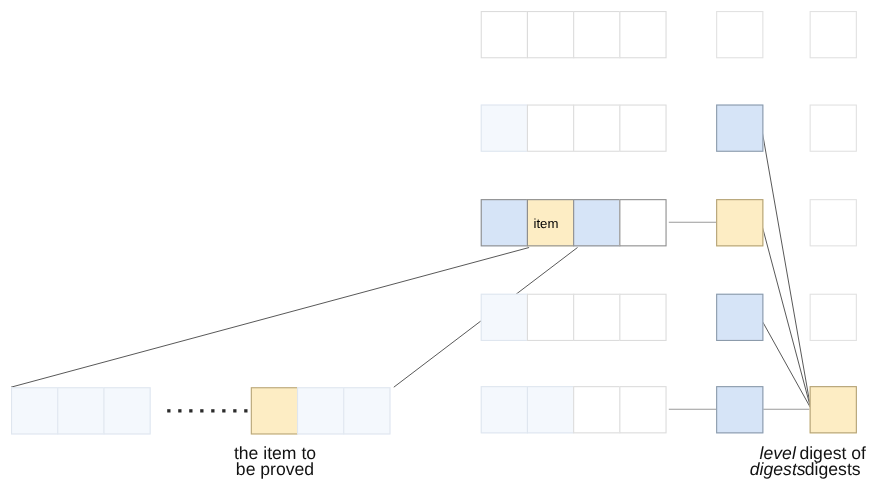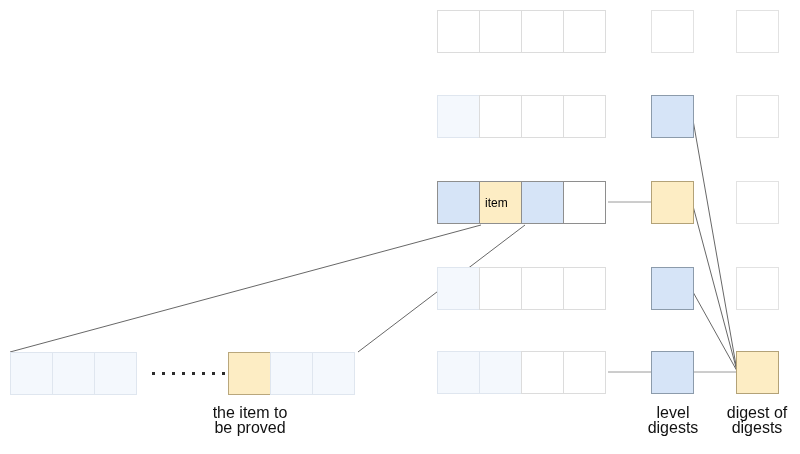--- a/index.html
+++ b/index.html
@@ -158,19 +158,19 @@
 
   <div class="row" style="left:228px;top:352px;">
     <div class="cell yellow"></div>
     <div class="cell pale"></div>
     <div class="cell pale"></div>
   </div>
 
   <div class="caption" style="left:189px;top:405px;width:122px;">the item to
 be proved</div>
 
-  <div class="caption" style="left:627px;top:405px;width:92px;">level
+  <div class="caption" style="left:661px;top:405px;width:92px;font-style:italic;">level
 digests</div>
 
   <div class="caption" style="left:711px;top:405px;width:92px;">digest of
 digests</div>
 
 </div>
 
 </body></html>

